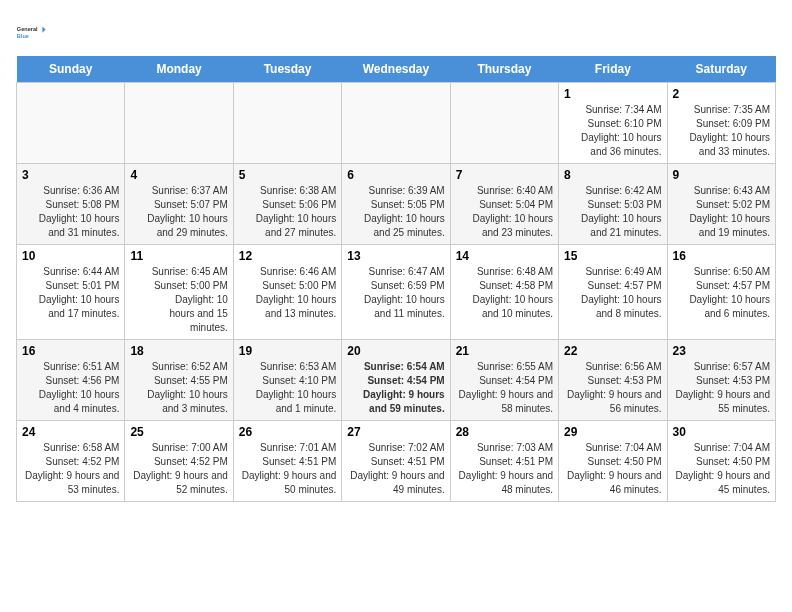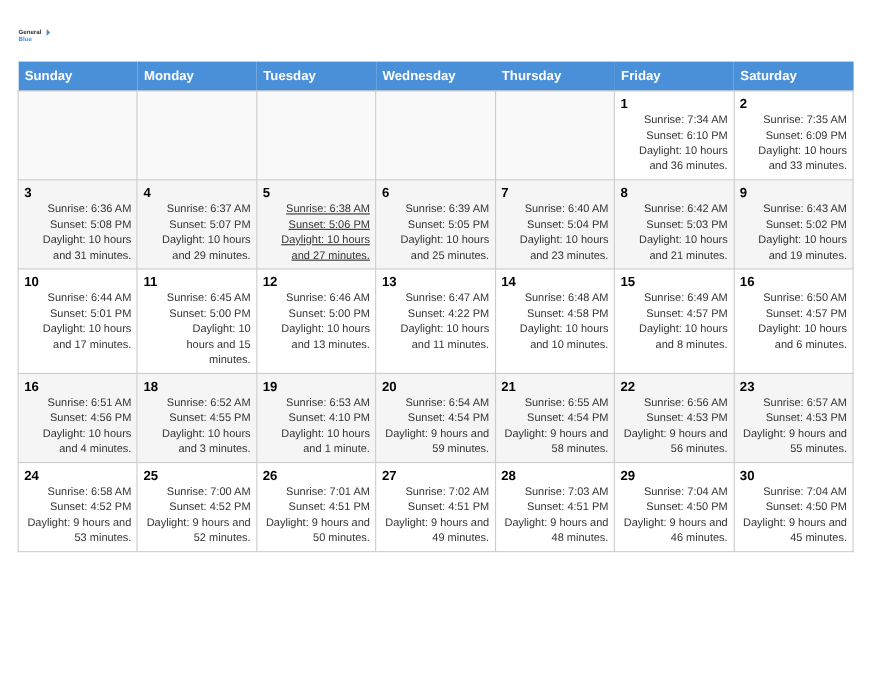--- a/index.html
+++ b/index.html
@@ -39,21 +39,21 @@
       color: #555;
     }
     table {
       width: 100%;
       border-collapse: collapse;
       font-size: 11px;
     }
     thead tr th {
       background-color: #4a90d9;
       color: #fff;
-      text-align: left;
+      text-align: center;
       padding: 6px 6px;
       font-size: 12px;
       font-weight: bold;
     }
     tbody tr td {
       border: 1px solid #ccc;
       vertical-align: top;
       padding: 4px 5px;
       min-height: 70px;
       height: 80px;
@@ -136,21 +136,21 @@
 Daylight: 10 hours and 31 minutes.</div>
         </td>
         <td>
           <div class="day-num">4</div>
           <div class="day-info" style="white-space: pre-line;">Sunrise: 6:37 AM
 Sunset: 5:07 PM
 Daylight: 10 hours and 29 minutes.</div>
         </td>
         <td>
           <div class="day-num">5</div>
-          <div class="day-info" style="white-space: pre-line; text-decoration: underline;">Sunrise: 6:38 AM
+          <div class="day-info" style="white-space: pre-line;">Sunrise: 6:38 AM
 Sunset: 5:06 PM
 Daylight: 10 hours and 27 minutes.</div>
         </td>
         <td>
           <div class="day-num">6</div>
           <div class="day-info" style="white-space: pre-line;">Sunrise: 6:39 AM
 Sunset: 5:05 PM
 Daylight: 10 hours and 25 minutes.</div>
         </td>
         <td>
@@ -187,21 +187,21 @@
         </td>
         <td>
           <div class="day-num">12</div>
           <div class="day-info" style="white-space: pre-line;">Sunrise: 6:46 AM
 Sunset: 5:00 PM
 Daylight: 10 hours and 13 minutes.</div>
         </td>
         <td>
           <div class="day-num">13</div>
           <div class="day-info" style="white-space: pre-line;">Sunrise: 6:47 AM
-Sunset: 4:22 PM
+Sunset: 6:59 PM
 Daylight: 10 hours and 11 minutes.</div>
         </td>
         <td>
           <div class="day-num">14</div>
           <div class="day-info" style="white-space: pre-line;">Sunrise: 6:48 AM
 Sunset: 4:58 PM
 Daylight: 10 hours and 10 minutes.</div>
         </td>
         <td>
           <div class="day-num">15</div>
@@ -230,21 +230,21 @@
 Daylight: 10 hours and 3 minutes.</div>
         </td>
         <td>
           <div class="day-num">19</div>
           <div class="day-info" style="white-space: pre-line;">Sunrise: 6:53 AM
 Sunset: 4:10 PM
 Daylight: 10 hours and 1 minute.</div>
         </td>
         <td>
           <div class="day-num">20</div>
-          <div class="day-info" style="white-space: pre-line;">Sunrise: 6:54 AM
+          <div class="day-info" style="white-space: pre-line; font-weight: bold;">Sunrise: 6:54 AM
 Sunset: 4:54 PM
 Daylight: 9 hours and 59 minutes.</div>
         </td>
         <td>
           <div class="day-num">21</div>
           <div class="day-info" style="white-space: pre-line;">Sunrise: 6:55 AM
 Sunset: 4:54 PM
 Daylight: 9 hours and 58 minutes.</div>
         </td>
         <td>

